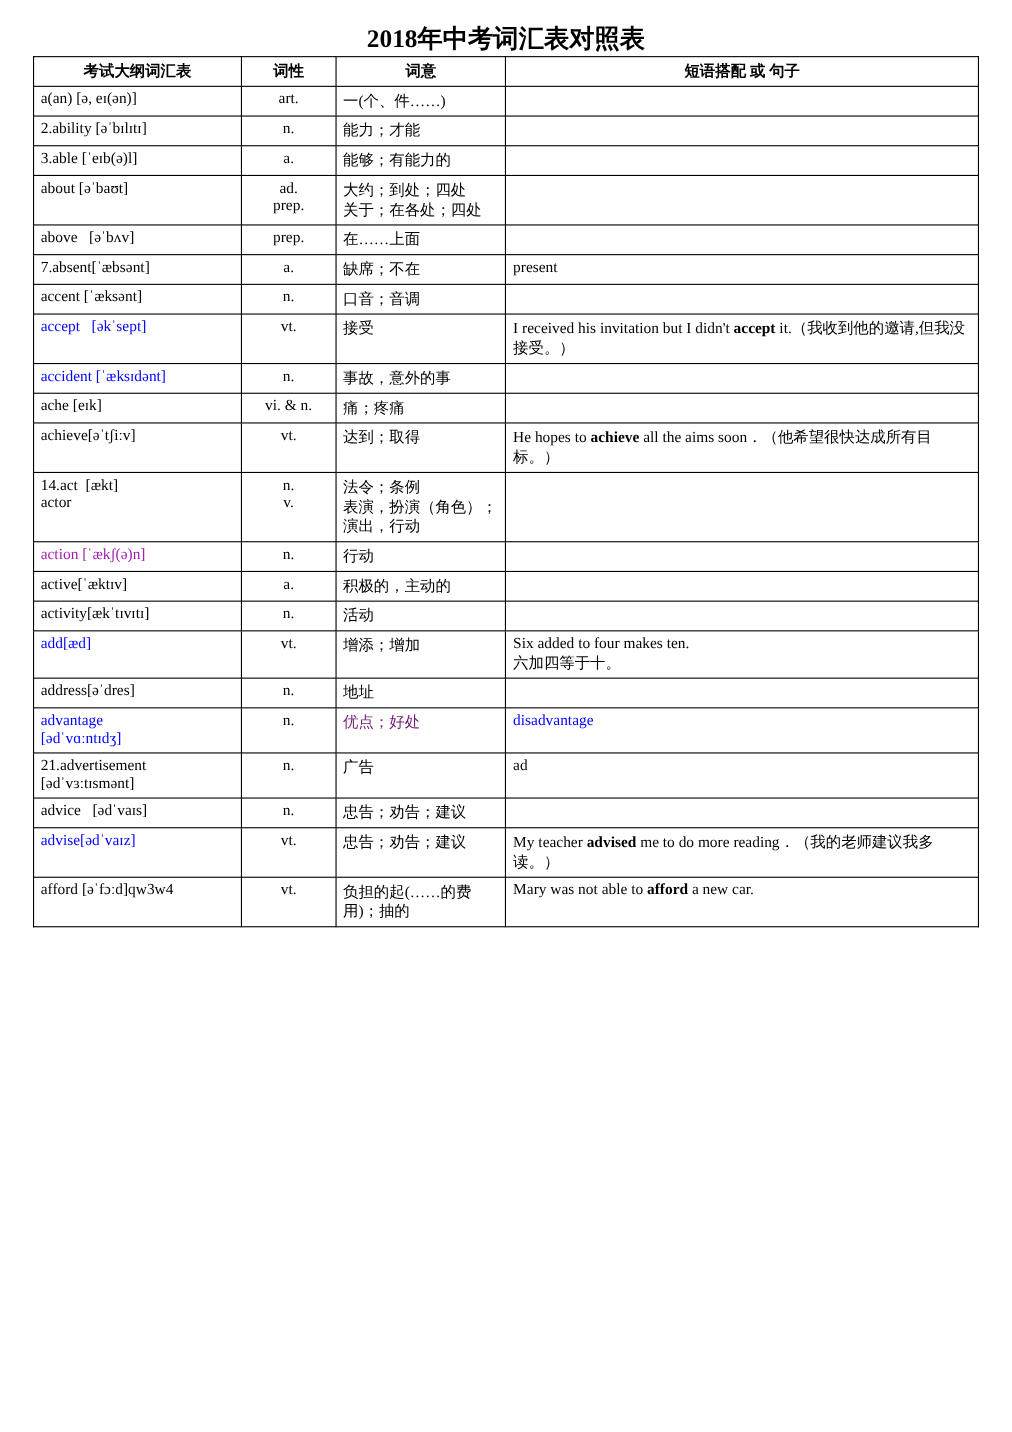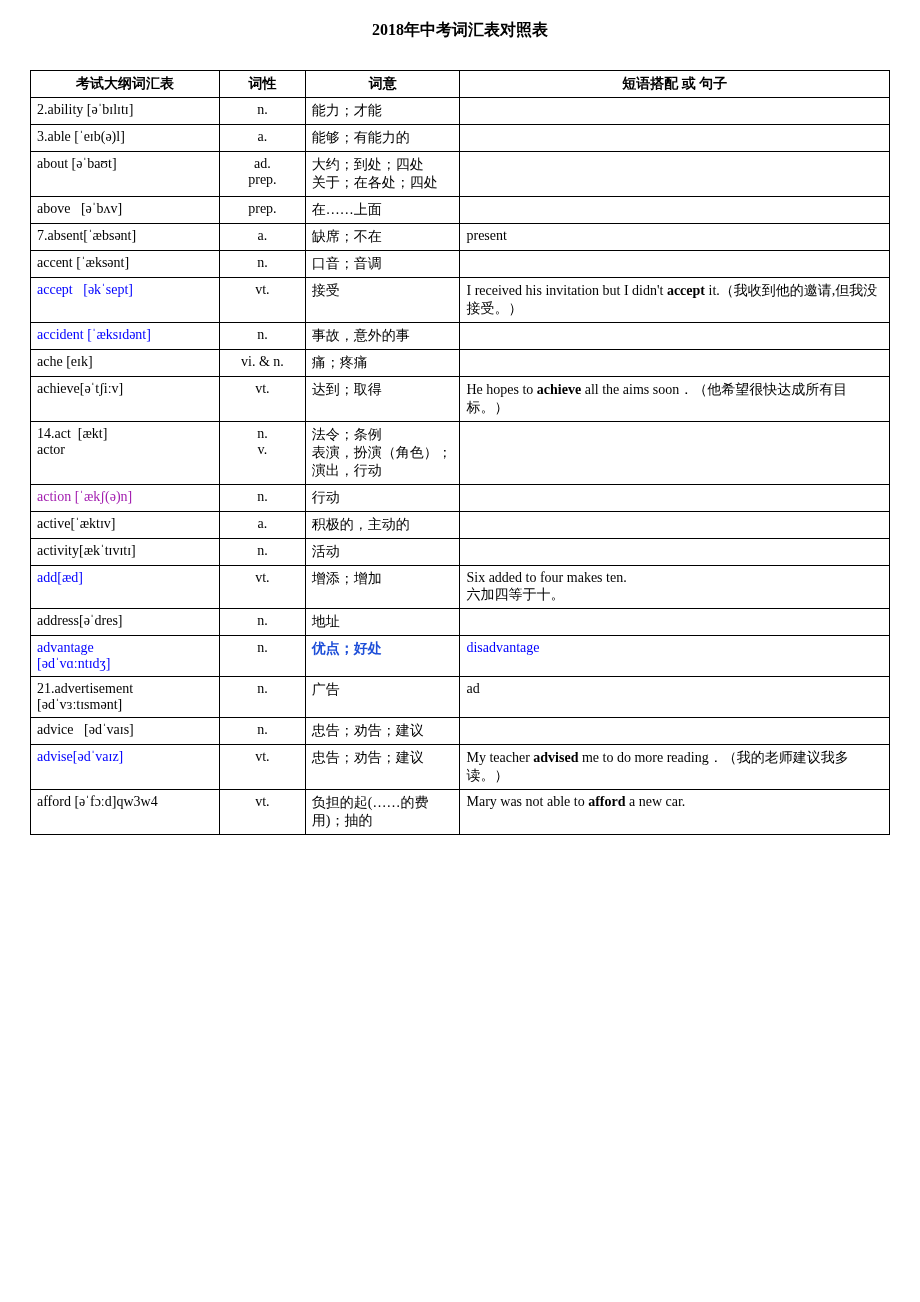--- a/index.html
+++ b/index.html
@@ -6,22 +6,22 @@
     body {
       background: #fff;
       font-family: "SimSun", "宋体", serif;
       font-size: 14px;
       color: #000;
       padding: 20px 30px;
     }
     .page-title {
       text-align: center;
       font-weight: bold;
-      font-size: 16px;
-      margin-bottom: 29px;
+      font-size: 23px;
+      margin-bottom: 0;
     }
     table {
       width: 100%;
       border-collapse: collapse;
       table-layout: fixed;
     }
     col.col1 { width: 22%; }
     col.col2 { width: 10%; }
     col.col3 { width: 18%; }
     col.col4 { width: 50%; }
@@ -54,20 +54,26 @@
   </colgroup>
   <thead>
     <tr>
       <th>考试大纲词汇表</th>
       <th>词性</th>
       <th>词意</th>
       <th>短语搭配 或 句子</th>
     </tr>
   </thead>
   <tbody id="table-body">
+  <tr>
+        <td style="white-space: pre-wrap;">a(an) [ə, eɪ(ən)]</td>
+        <td class="center" style="white-space: pre-wrap;">art.</td>
+        <td style="white-space: pre-wrap;">一(个、件……)</td>
+        <td style="white-space: pre-wrap;"></td>
+      </tr>
       <tr>
         <td style="white-space: pre-wrap;">2.ability [əˈbɪlɪtɪ]</td>
         <td class="center" style="white-space: pre-wrap;">n.</td>
         <td style="white-space: pre-wrap;">能力；才能</td>
         <td style="white-space: pre-wrap;"></td>
       </tr>
       <tr>
         <td style="white-space: pre-wrap;">3.able [ˈeɪb(ə)l]</td>
         <td class="center" style="white-space: pre-wrap;">a.</td>
         <td style="white-space: pre-wrap;">能够；有能力的</td>
@@ -160,21 +166,21 @@
       <tr>
         <td style="white-space: pre-wrap;">address[əˈdres]</td>
         <td class="center" style="white-space: pre-wrap;">n.</td>
         <td style="white-space: pre-wrap;">地址</td>
         <td style="white-space: pre-wrap;"></td>
       </tr>
       <tr>
         <td style="color: rgb(0, 0, 255); white-space: pre-wrap;">advantage
 [ədˈvɑːntɪdʒ]</td>
         <td class="center" style="white-space: pre-wrap;">n.</td>
-        <td style="white-space: pre-wrap; color: #1d4ed8; font-weight: bold;">优点；好处</td>
+        <td style="white-space: pre-wrap; color: #701a75;">优点；好处</td>
         <td style="white-space: pre-wrap; color: rgb(0, 0, 255);">disadvantage</td>
       </tr>
       <tr>
         <td style="white-space: pre-wrap;">21.advertisement
 [ədˈvɜːtɪsmənt]</td>
         <td class="center" style="white-space: pre-wrap;">n.</td>
         <td style="white-space: pre-wrap;">广告</td>
         <td style="white-space: pre-wrap;">ad</td>
       </tr>
       <tr>

